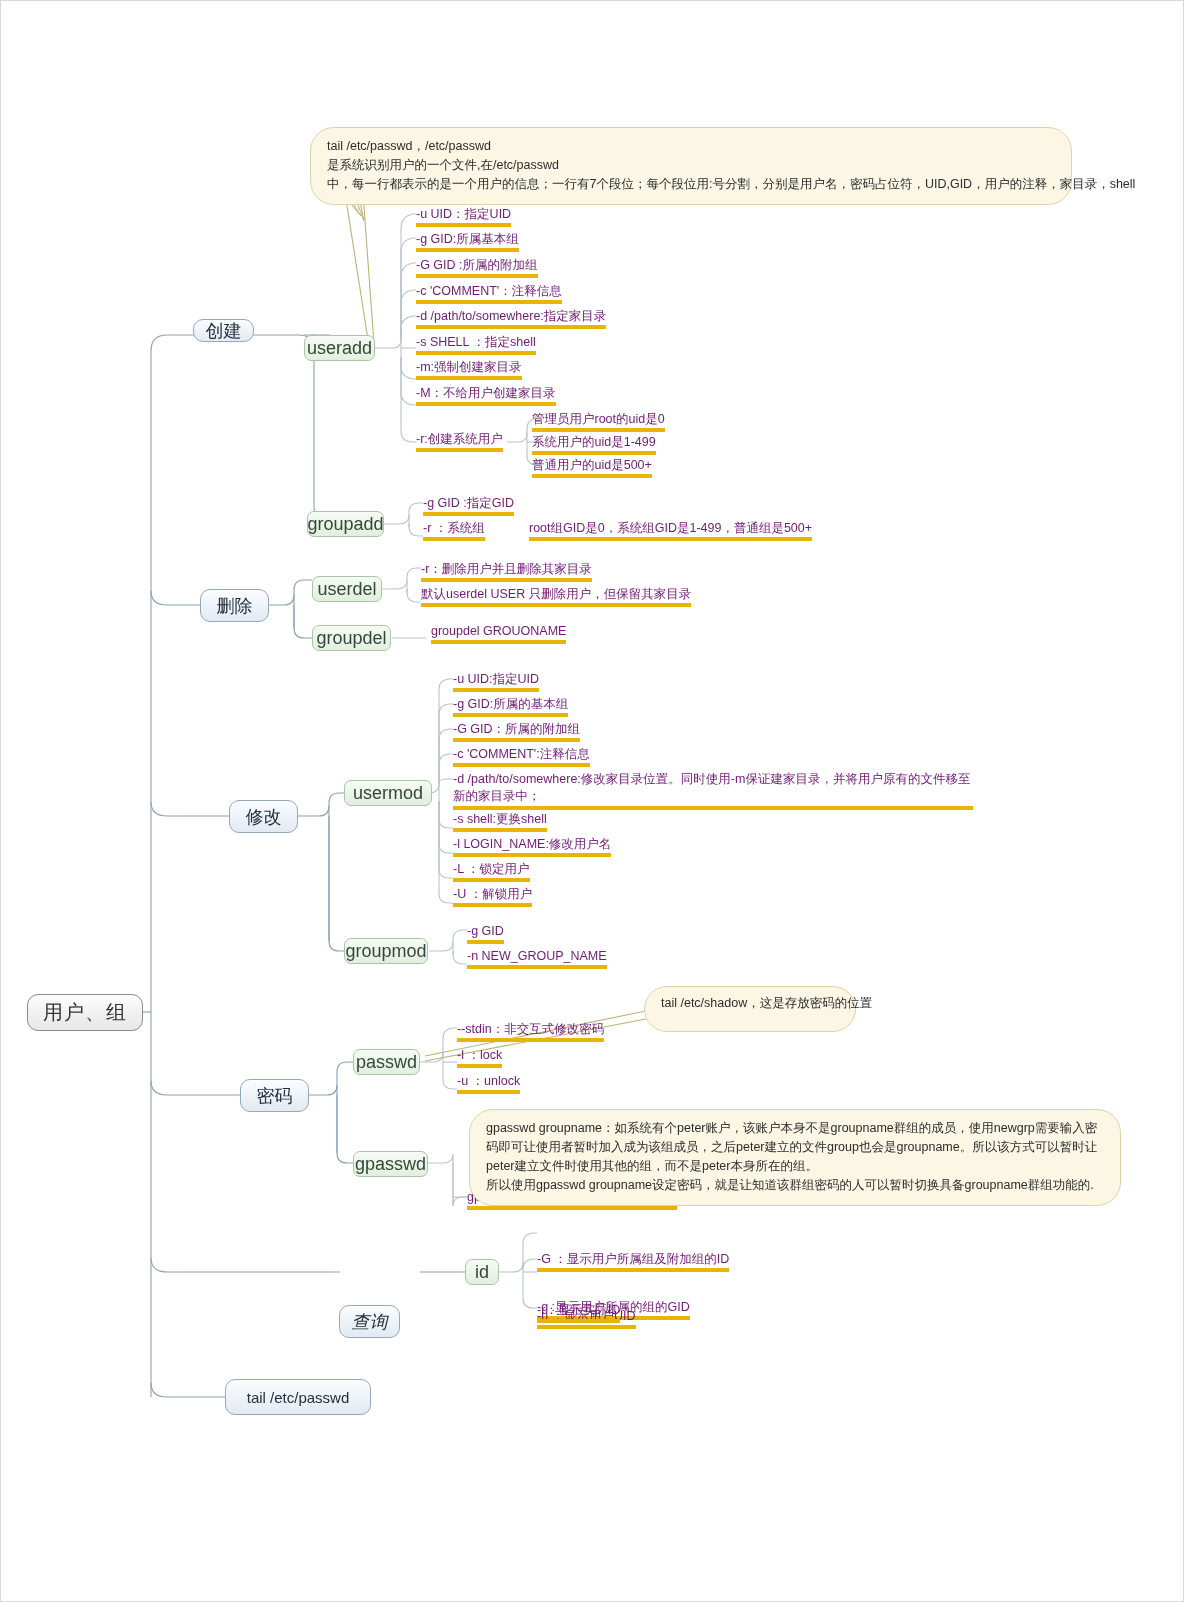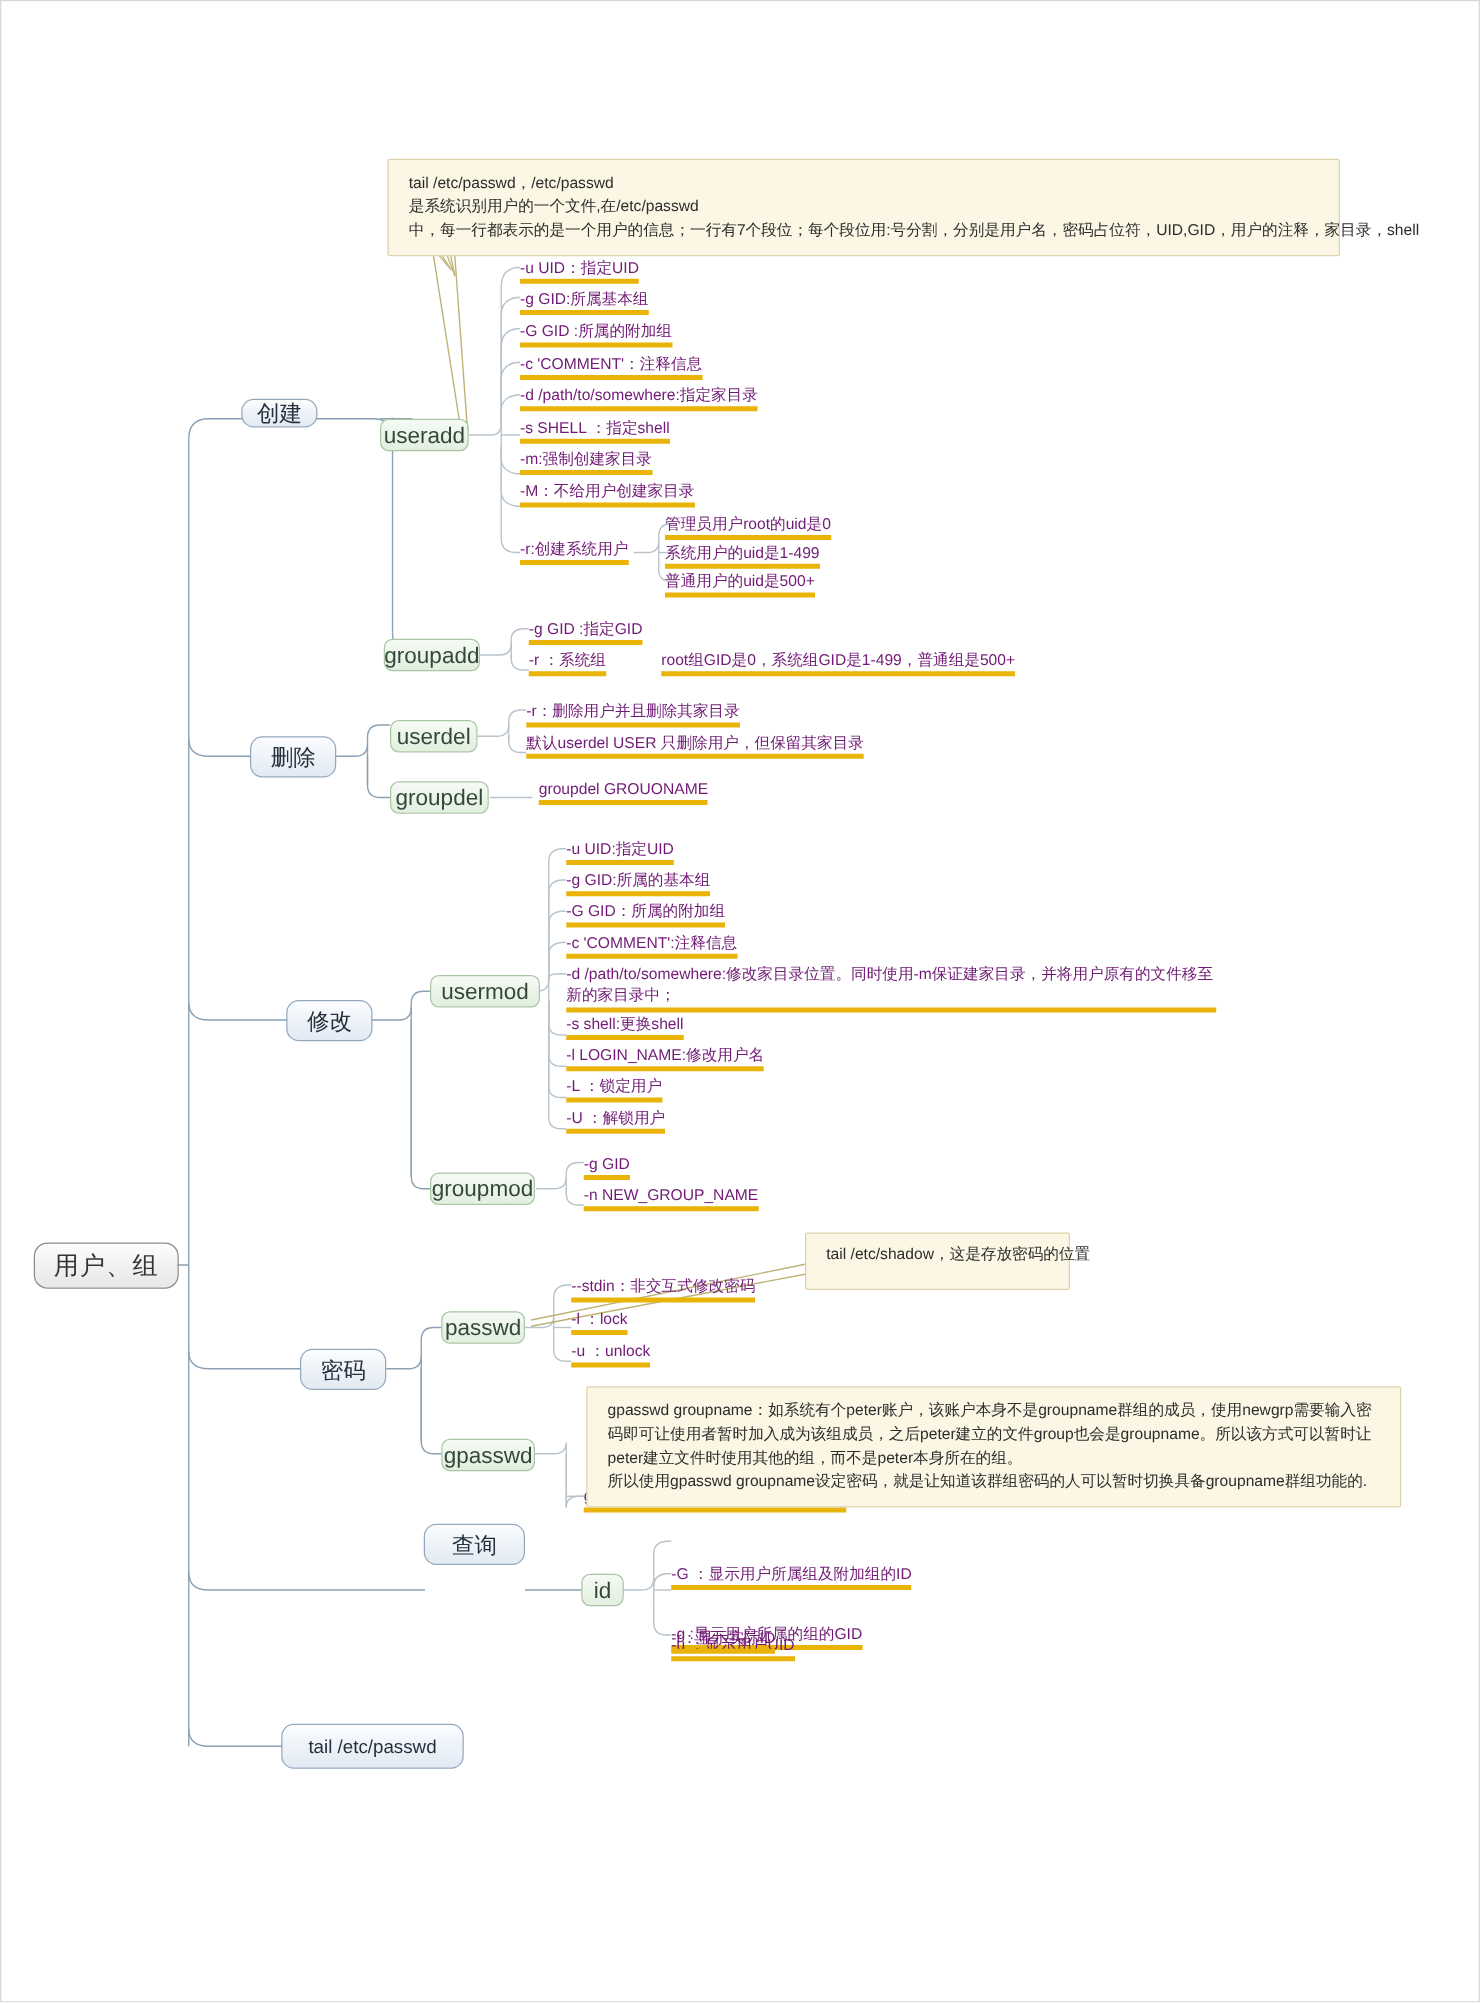--- a/index.html
+++ b/index.html
@@ -63,21 +63,21 @@
     border-bottom:4px solid #eab308;
   }
   .leaf.wrap{white-space:normal;}
 
   
   .note{
     position:absolute;
     box-sizing:border-box;
     background:#fbf7e4;
     border:1px solid #ddd3ab;
-    border-radius:2px;
+    border-radius:24px;
     padding:9px 14px 10px 16px;
     font-size:12.5px;
     line-height:19px;
     color:#2c2c2c;
   }
   .note .ln{display:block;white-space:nowrap;}
   .note.wrapnote .ln{white-space:normal;}
 </style>
 </head>
 <body>
@@ -241,21 +241,21 @@
   </div>
 
   <div class="node lvl1" style="left:228px;top:799px;width:69px;height:33px;">
     <span>修改</span>
   </div>
 
   <div class="node lvl1" style="left:239px;top:1078px;width:69px;height:33px;">
     <span>密码</span>
   </div>
 
-  <div class="node lvl1" style="left:338px;top:1218px;width:81px;height:33px;">
+  <div class="node lvl1" style="left:338px;top:1304px;width:61px;height:33px;font-style:italic;">
     <span>查询</span>
   </div>
 
   <div class="node lvl1" style="left:224px;top:1378px;width:146px;height:36px;font-size:15px;">
     <span>tail /etc/passwd</span>
   </div>
 
   <div class="node lvl2" style="left:303px;top:334px;width:71px;height:26px;">
     <span>useradd</span>
   </div>

